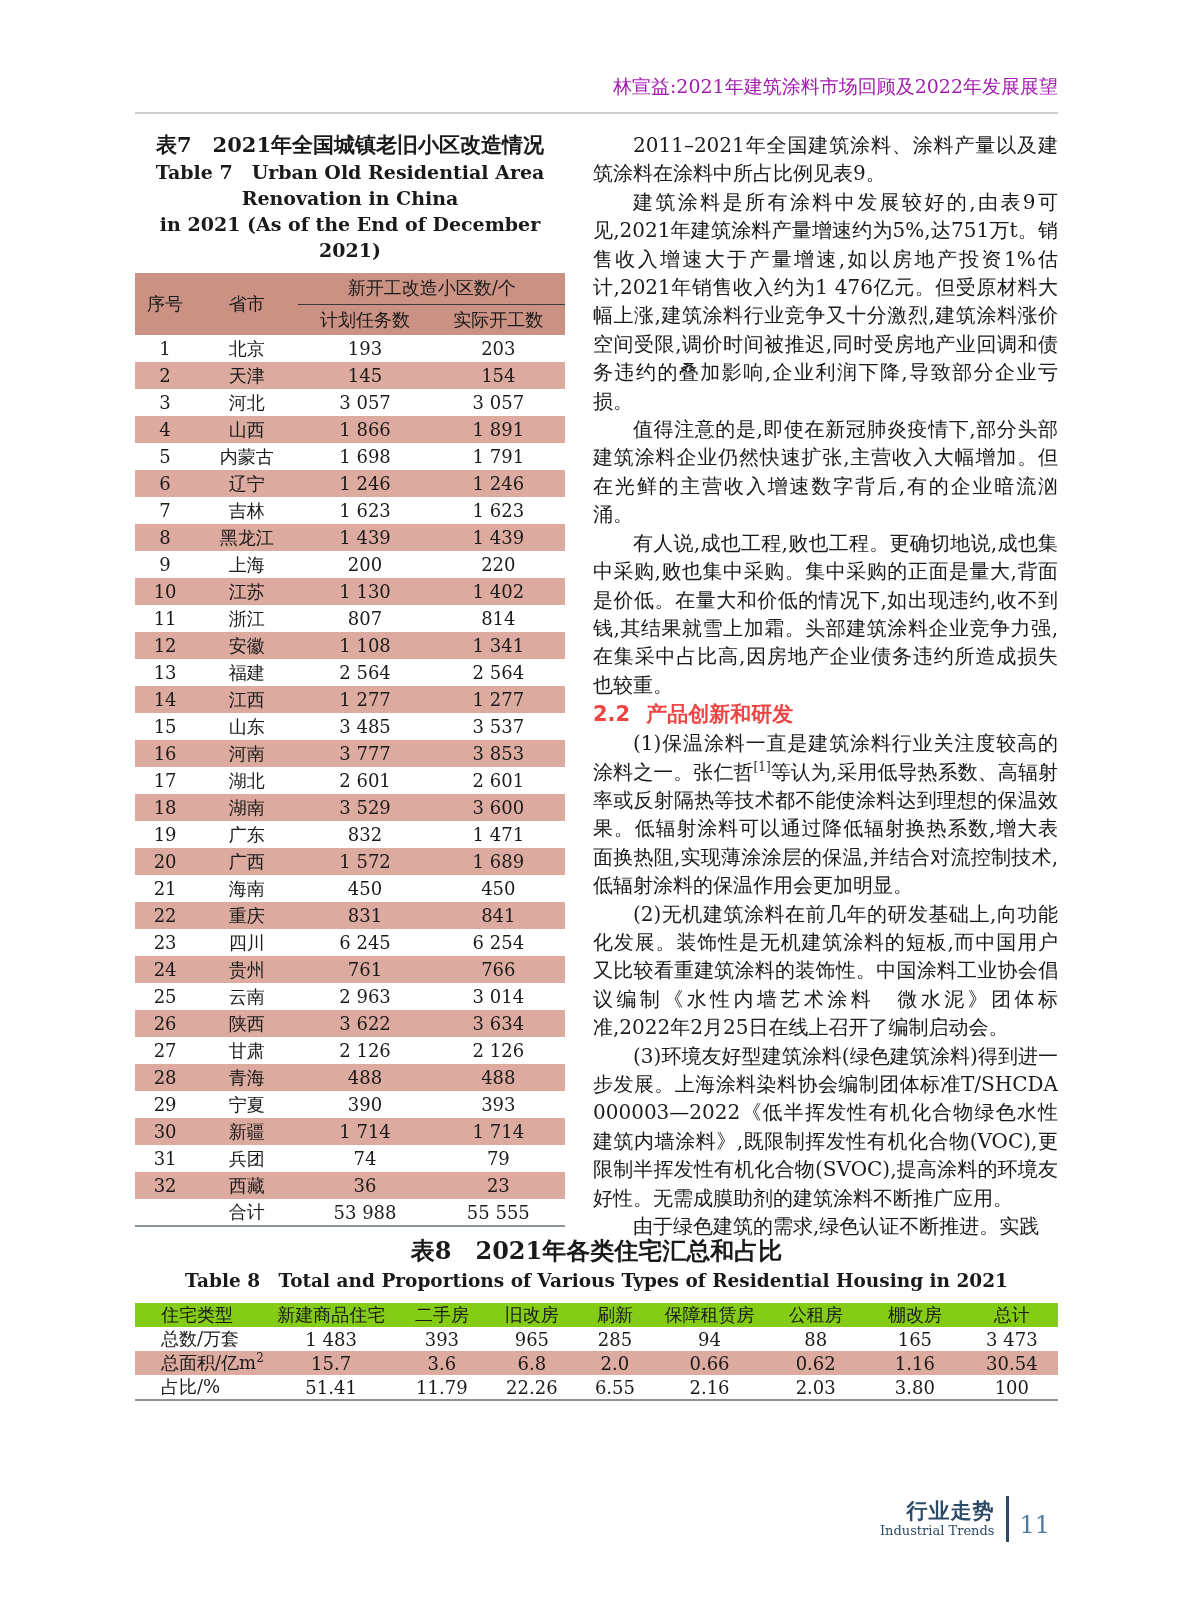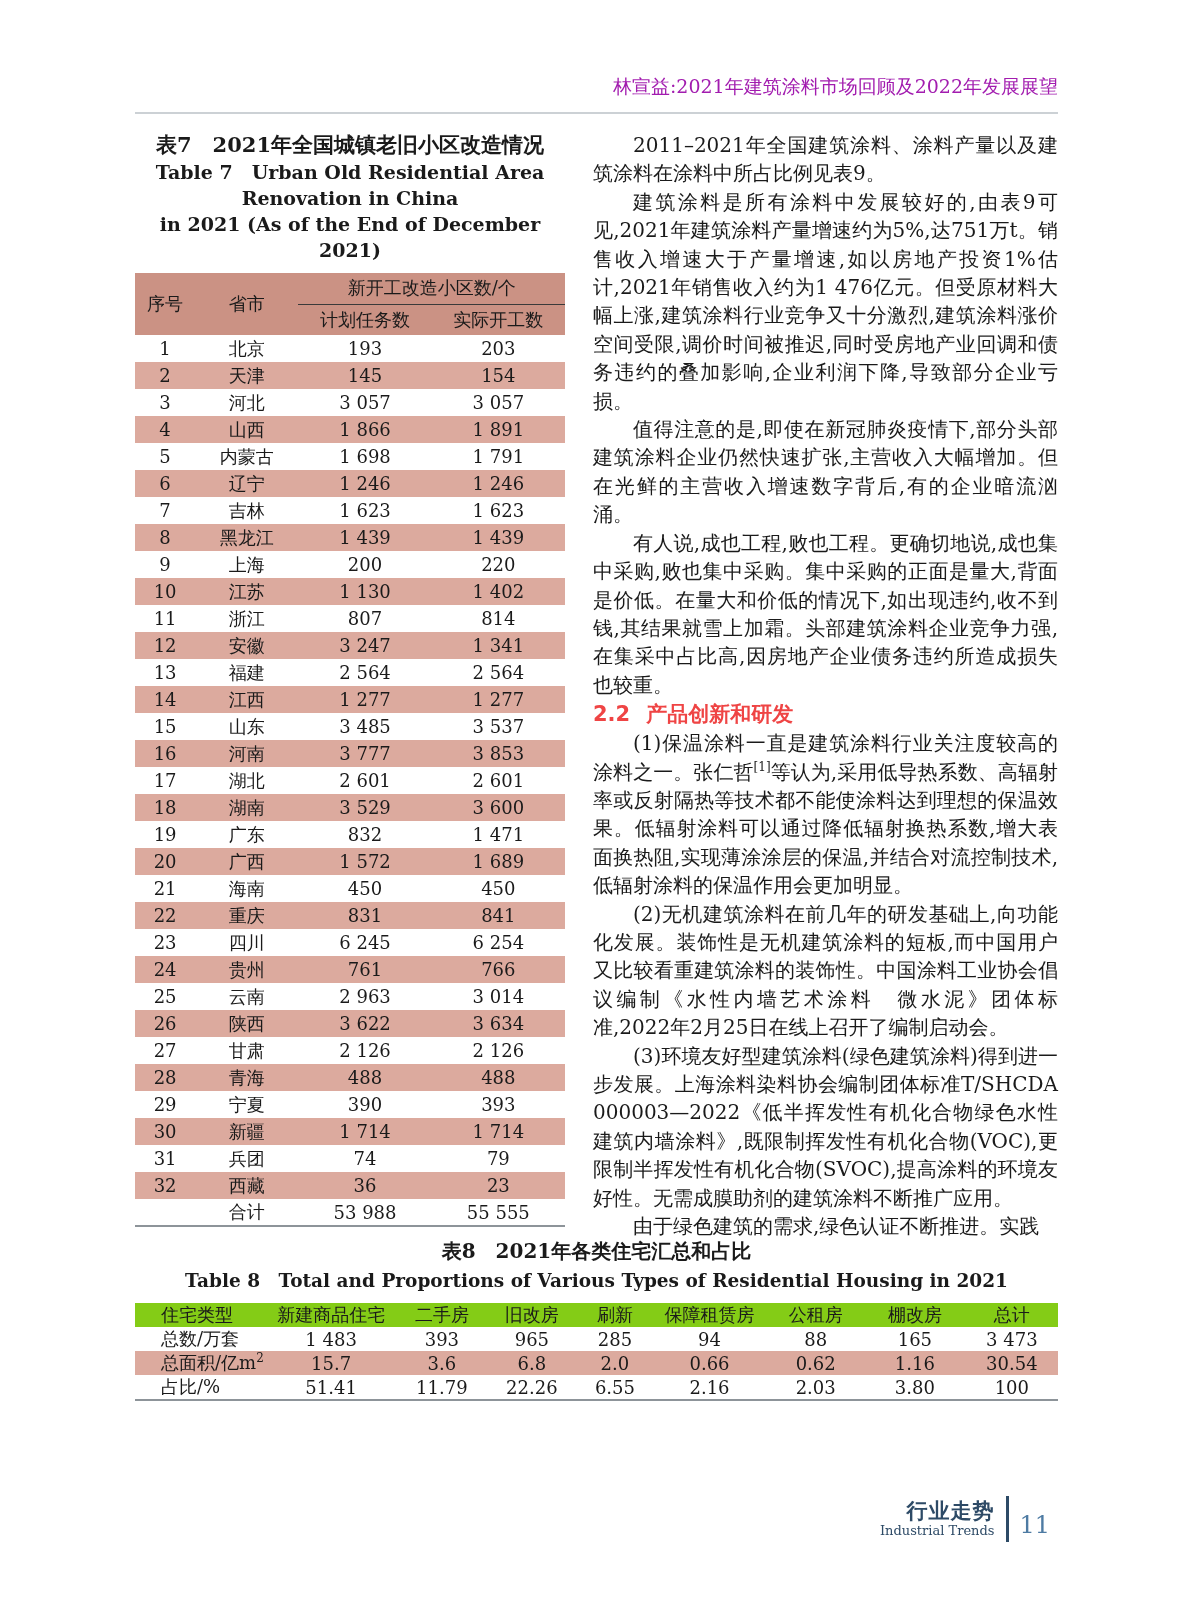--- a/index.html
+++ b/index.html
@@ -48,21 +48,21 @@
   table{border-collapse:collapse;}
   .table7{width:100%;margin-top:10px;font-size:18px;border-bottom:2px solid #8d9499;}
   .table7 th,.table7 td{padding:0;text-align:center;font-weight:normal;}
   .table7 thead{background:#cb9284;}
   .table7 thead tr{height:31px;}
   .table7 th.group{border-bottom:1px solid #3a3a3a;}
   .table7 tbody tr{height:27px;}
   .table7 tbody.rows tr:nth-child(even){background:#dcaa9e;}
   
   .t8{position:absolute;left:135px;right:129px;top:1238px;}
-  .t8-title-zh{font-weight:bold;font-size:20px;line-height:26px;text-align:center;margin:0;}
+  .t8-title-zh{font-weight:bold;font-size:24px;line-height:26px;text-align:center;margin:0;}
   .t8-title-en{font-weight:bold;font-size:18.5px;line-height:25px;text-align:center;margin:4px 0 0 0;}
   .table8{width:100%;margin-top:10px;font-size:18px;border-bottom:2px solid #8d9499;}
   .table8 th,.table8 td{padding:0;text-align:center;font-weight:normal;}
   .table8 thead tr{background:#84cc16;height:20px;}
   .table8 tbody tr{height:22px;}
   .table8 tbody tr:nth-child(even){background:#dcaa9e;}
   .table8 th:first-child,.table8 td:first-child{text-align:left;padding-left:26px;}
   
   .footer{
     position:absolute;top:1496px;right:137px;
@@ -174,21 +174,21 @@
             </tr>
             <tr>
               <td>11</td>
               <td>浙江</td>
               <td>807</td>
               <td>814</td>
             </tr>
             <tr>
               <td>12</td>
               <td>安徽</td>
-              <td>3 247</td>
+              <td>1 108</td>
               <td>1 341</td>
             </tr>
             <tr>
               <td>13</td>
               <td>福建</td>
               <td>2 564</td>
               <td>2 564</td>
             </tr>
             <tr>
               <td>14</td>

